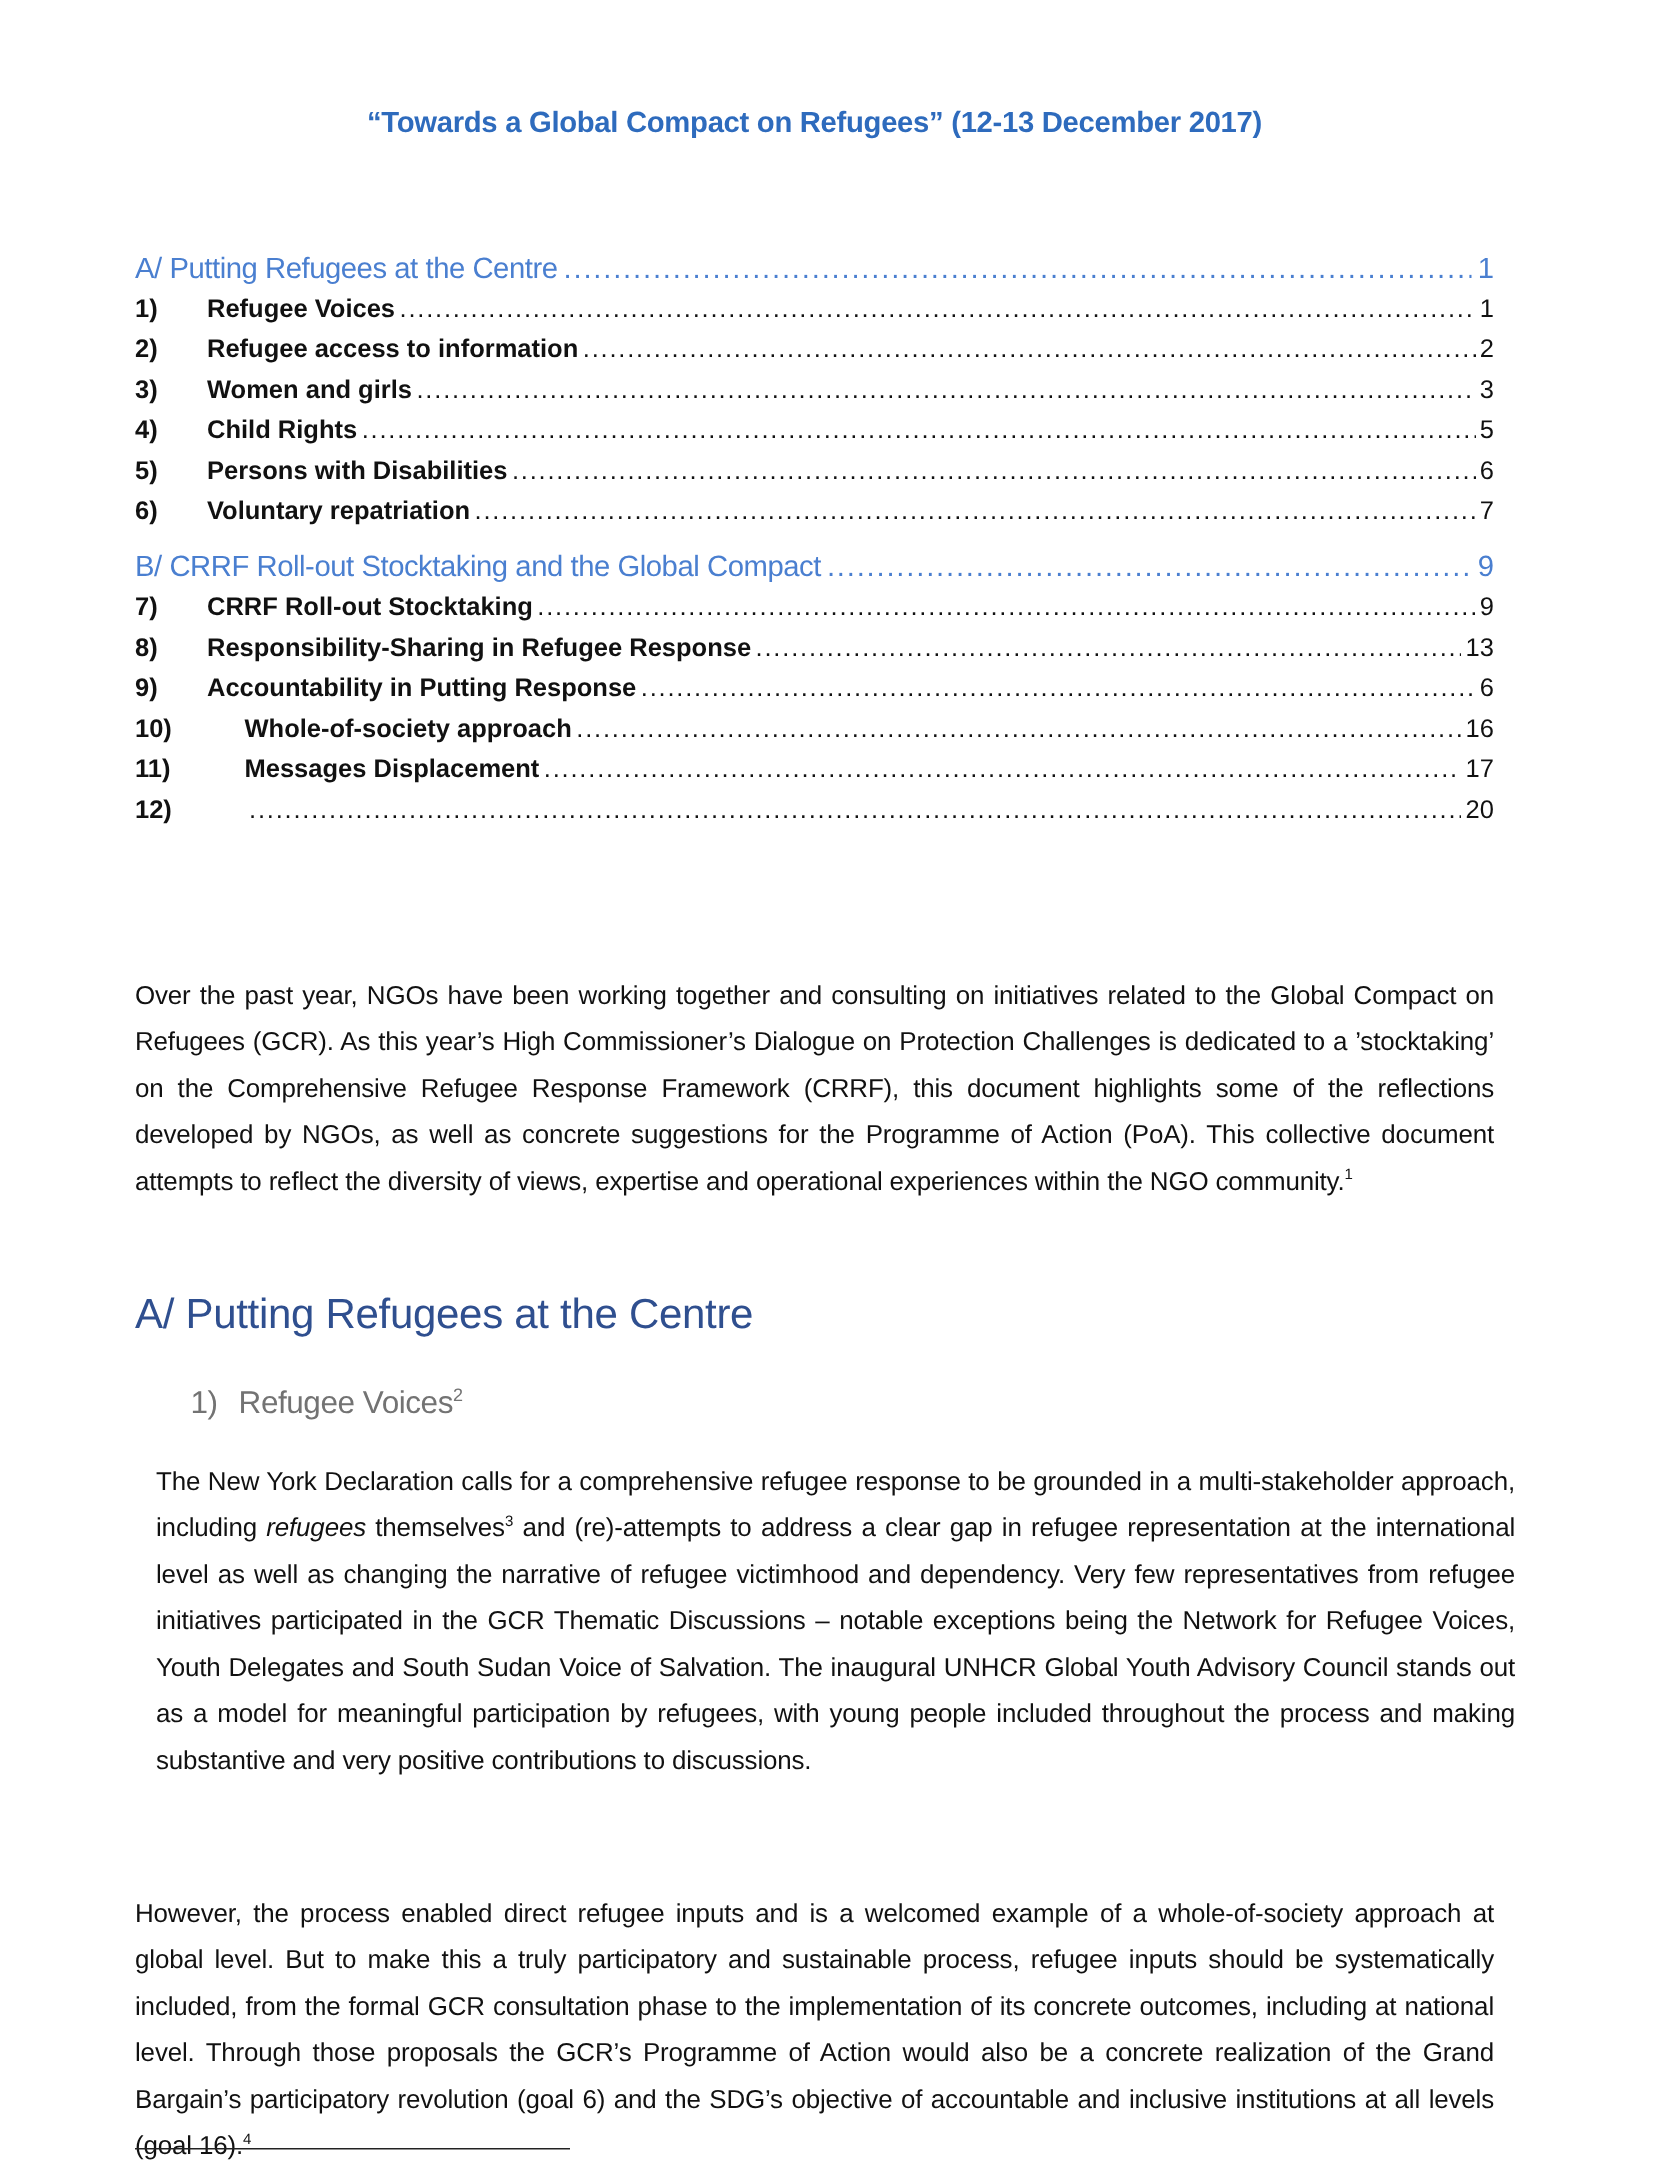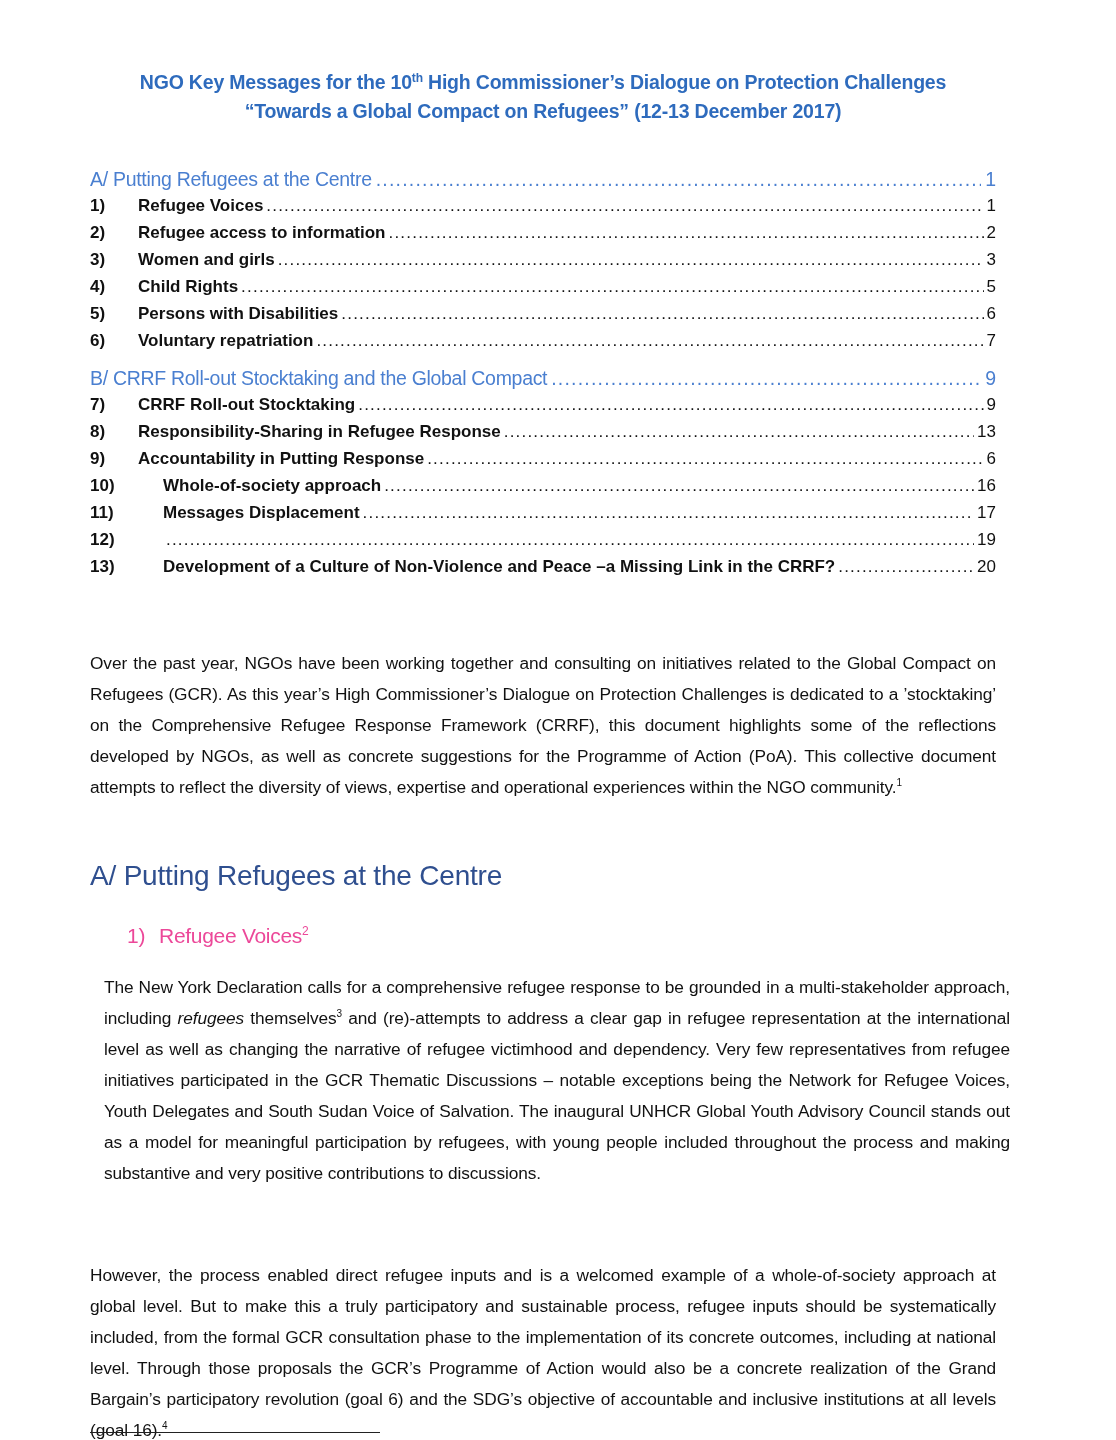--- a/index.html
+++ b/index.html
@@ -29,36 +29,35 @@
   .toc-sec .dots::before { content: "........................................................................................................................................................................................................"; }
   .toc-sec .pg { flex: none; }
   .gap6 { height: 9px; }
 
   .para { position: absolute; left: 0; width: 906px; font-size: 17.3px; line-height: 31px;
           text-align: justify; color: #111; letter-spacing: -0.1px; }
   .para sup { font-size: 10px; line-height: 0; }
   .p-intro { top: 648px; }
   .h1 { position: absolute; left: 0; top: 860px; font-size: 28px; color: #2f4f8f;
         letter-spacing: -0.2px; }
-  .h2 { position: absolute; left: 37px; top: 924px; font-size: 21px; color: #ec4899;
+  .h2 { position: absolute; left: 37px; top: 924px; font-size: 21px; color: #737373;
         letter-spacing: -0.3px; }
   .h2 .n { margin-right: 14px; }
   .h2 sup { font-size: 12px; line-height: 0; }
   .p-body1 { top: 972px; margin-left: 14px; }
   .p-body2 { top: 1220px; margin-top: 40px; }
   .footnote-rule { position: absolute; left: 0; top: 1432px; width: 290px; height: 1px;
                    background: #222; }
 </style>
 </head>
 <body>
 
 <div class="page">
 
   <div class="title">
-    <div><span>NGO Key Messages for the 10</span><sup>th</sup><span> High Commissioner’s Dialogue on Protection Challenges</span></div>
     <div>“Towards a Global Compact on Refugees” (12-13 December 2017)</div>
   </div>
 
   <div class="toc">
     <div class="toc-sec">
       <span class="label">A/ Putting Refugees at the Centre</span>
       <span class="dots"></span>
       <span class="pg">1</span>
     </div>
     <div id="toc-a">
@@ -132,26 +131,20 @@
         </div>
         <div class="toc-row indent">
           <span class="num">11)</span>
           <span class="label">Messages Displacement</span>
           <span class="dots"></span>
           <span class="page">17</span>
         </div>
         <div class="toc-row indent">
           <span class="num">12)</span>
           <span class="dots"></span>
-          <span class="page">19</span>
-        </div>
-        <div class="toc-row indent">
-          <span class="num">13)</span>
-          <span class="label">Development of a Culture of Non-Violence and Peace –a Missing Link in the CRRF?</span>
-          <span class="dots"></span>
           <span class="page">20</span>
         </div>
       </div>
   </div>
 
   <div class="para p-intro"><span>Over the past year, NGOs have been working together and consulting on initiatives related to the Global Compact on Refugees (GCR). As this year’s High Commissioner’s Dialogue on Protection Challenges is dedicated to a ’stocktaking’ on the Comprehensive Refugee Response Framework (CRRF), this document highlights some of the reflections developed by NGOs, as well as concrete suggestions for the Programme of Action (PoA). This collective document attempts to reflect the diversity of views, expertise and operational experiences within the NGO community.</span><sup>1</sup></div>
 
   <div class="h1">A/ Putting Refugees at the Centre</div>
 
   <div class="h2"><span class="n">1)</span><span>Refugee Voices</span><sup>2</sup></div>

